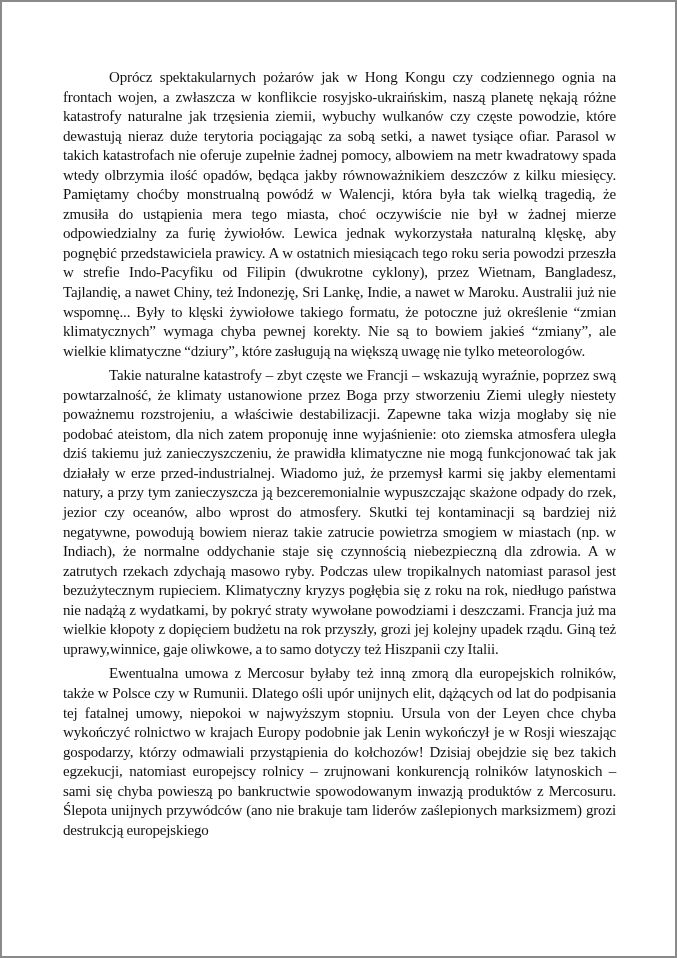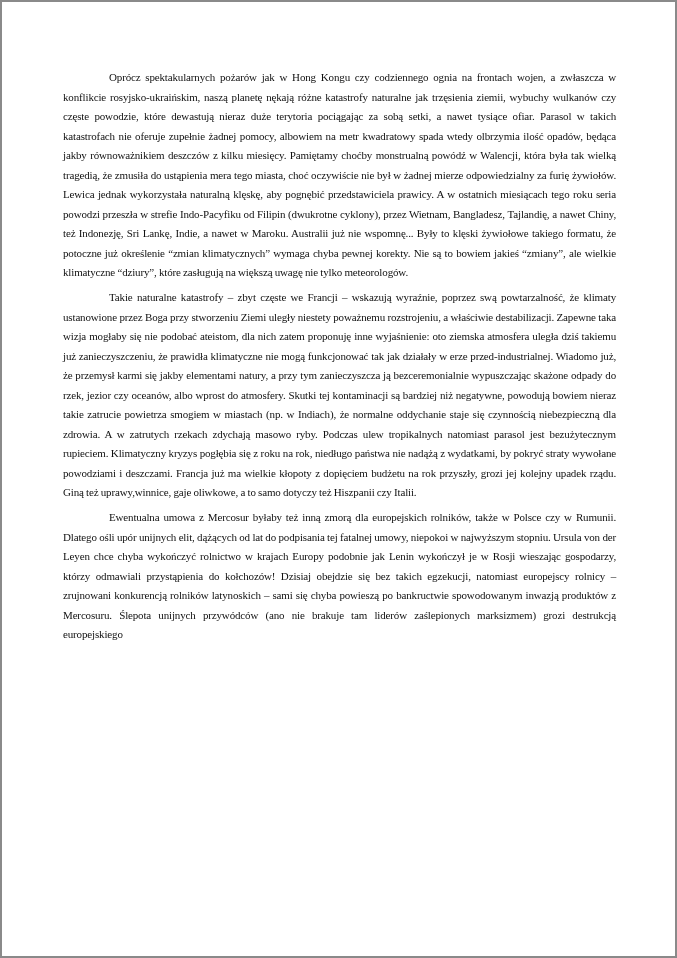--- a/index.html
+++ b/index.html
@@ -24,21 +24,21 @@
     color: #111111;
   }
   .title {
     font-weight: bold;
     font-size: 15.5px;
     line-height: 19px;
     margin: 0 0 14px 0;
     letter-spacing: -0.2px;
   }
   .para {
-    font-size: 11px;
+    font-size: 15px;
     line-height: 19.55px;
     text-align: justify;
     text-indent: 46px;
     margin: 0 0 5px 0;
     letter-spacing: -0.15px;
     word-spacing: -0.3px;
   }
 </style>
 </head>
 <body>

